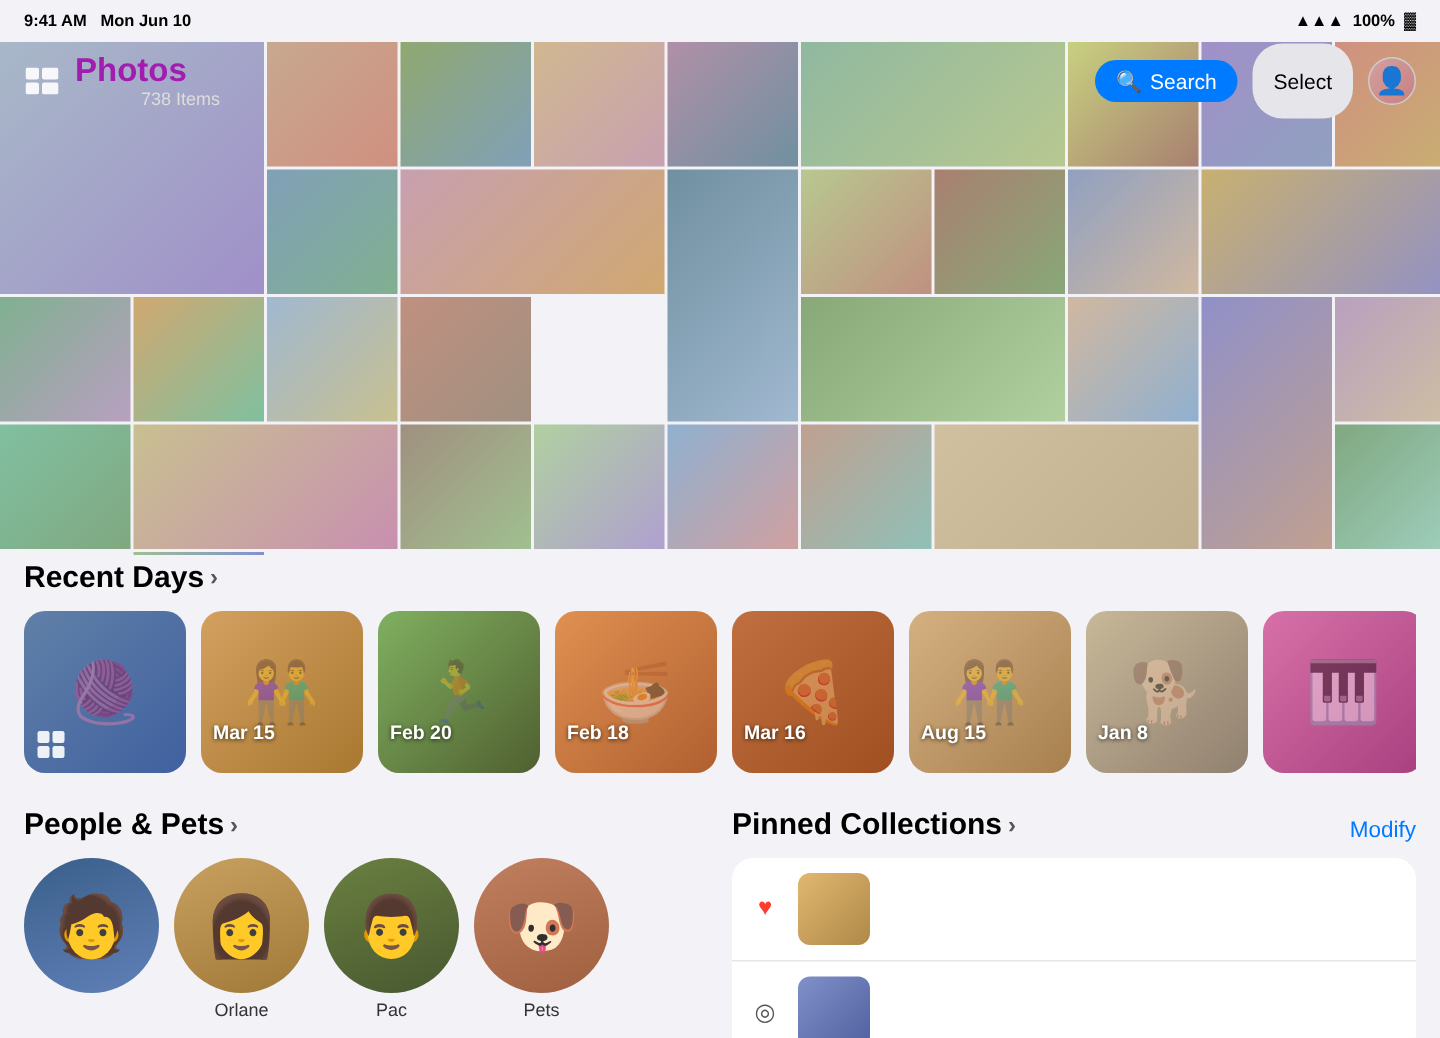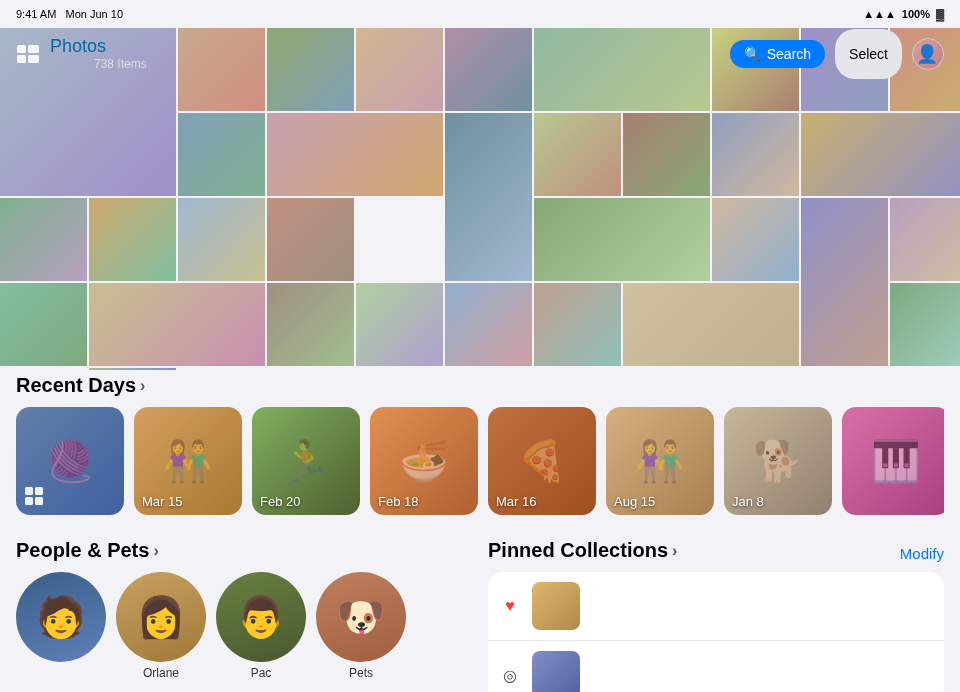--- a/index.html
+++ b/index.html
@@ -22,21 +22,21 @@
       height: 28px;
       display: flex;
       align-items: center;
       justify-content: space-between;
       padding: 4px 16px;
       z-index: 10;
       background: transparent;
     }
     .status-left {
       font-size: 11px;
-      font-weight: 400;
+      font-weight: 700;
       color: #000;
     }
     .status-right {
       display: flex;
       align-items: center;
       gap: 6px;
       font-size: 11px;
       font-weight: 600;
       color: #000;
     }
@@ -63,23 +63,23 @@
       width: 24px;
       height: 24px;
       display: flex;
       align-items: center;
       justify-content: center;
       color: #000;
       font-size: 18px;
     }
     .header-title-block { display: flex; flex-direction: column; }
     .header-title {
-      font-size: 18px;
-      font-weight: 400;
-      color: #0369a1;
+      font-size: 22px;
+      font-weight: 700;
+      color: #a21caf;
       line-height: 1.1;
     }
     .header-subtitle {
       font-size: 12px;
       color: #555;
       margin-left: 44px;
     }
     .header-actions {
       margin-left: auto;
       display: flex;
@@ -176,25 +176,25 @@
       flex-shrink: 0;
       width: 108px;
       height: 108px;
       border-radius: 14px;
       overflow: hidden;
       position: relative;
       cursor: pointer;
     }
     .day-label {
       position: absolute;
-      bottom: 6px;
+      bottom: 20px;
       left: 8px;
       color: #fff;
       font-size: 13px;
-      font-weight: 400;
+      font-weight: 700;
       text-shadow: 0 1px 3px rgba(0,0,0,0.7);
     }
     .day-card-icon {
       position: absolute;
       bottom: 6px;
       left: 8px;
       color: #fff;
       font-size: 12px;
     }
 

